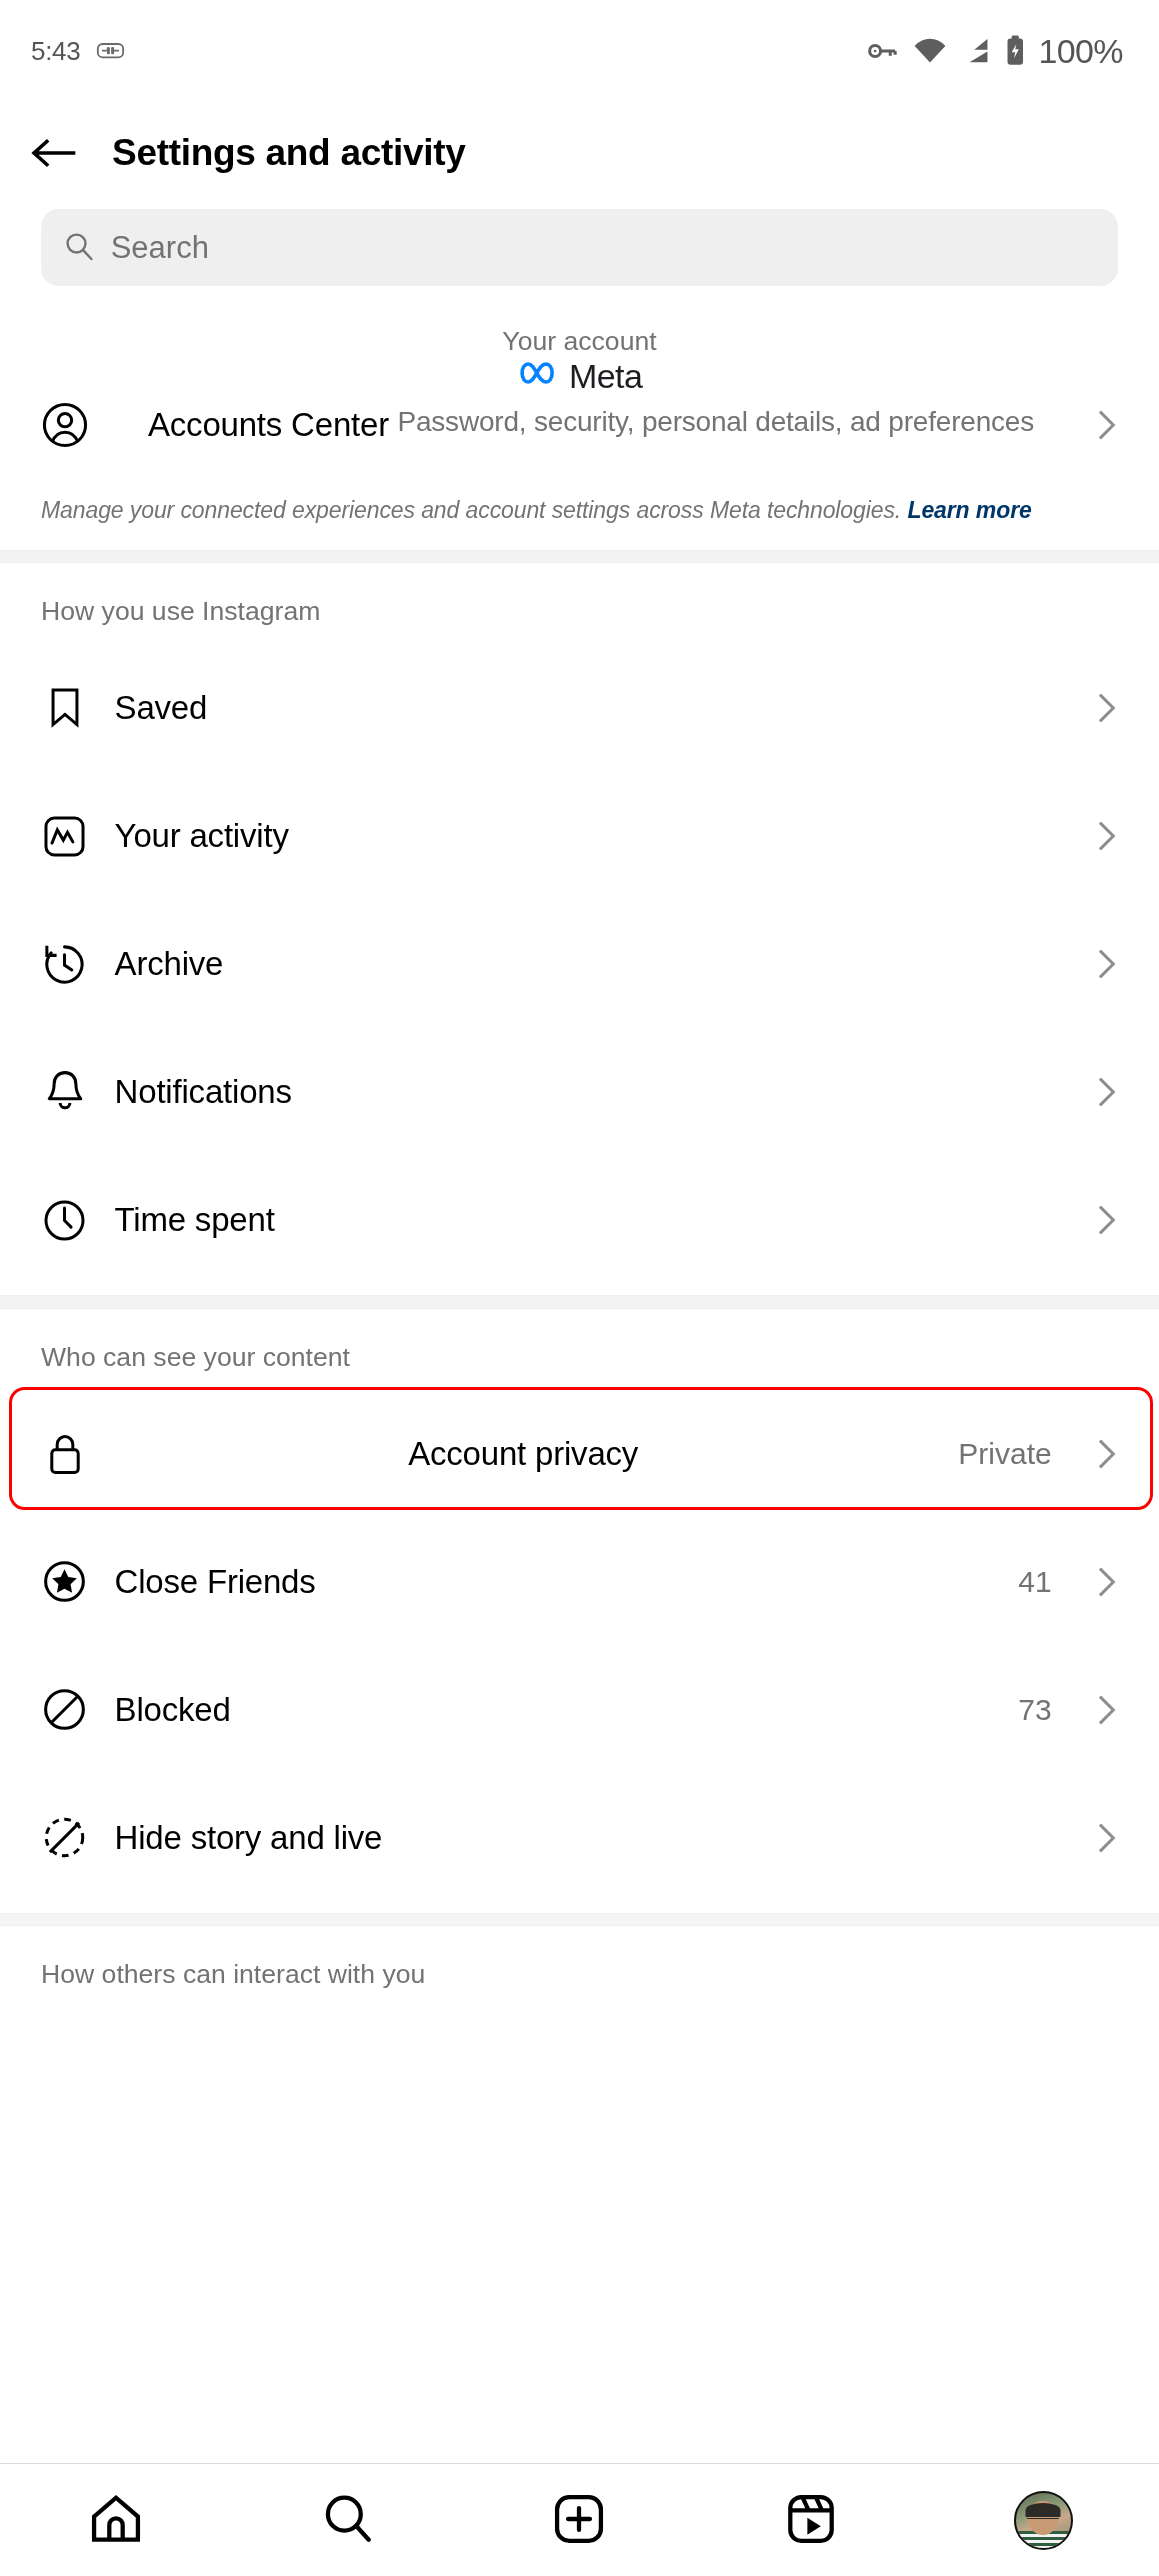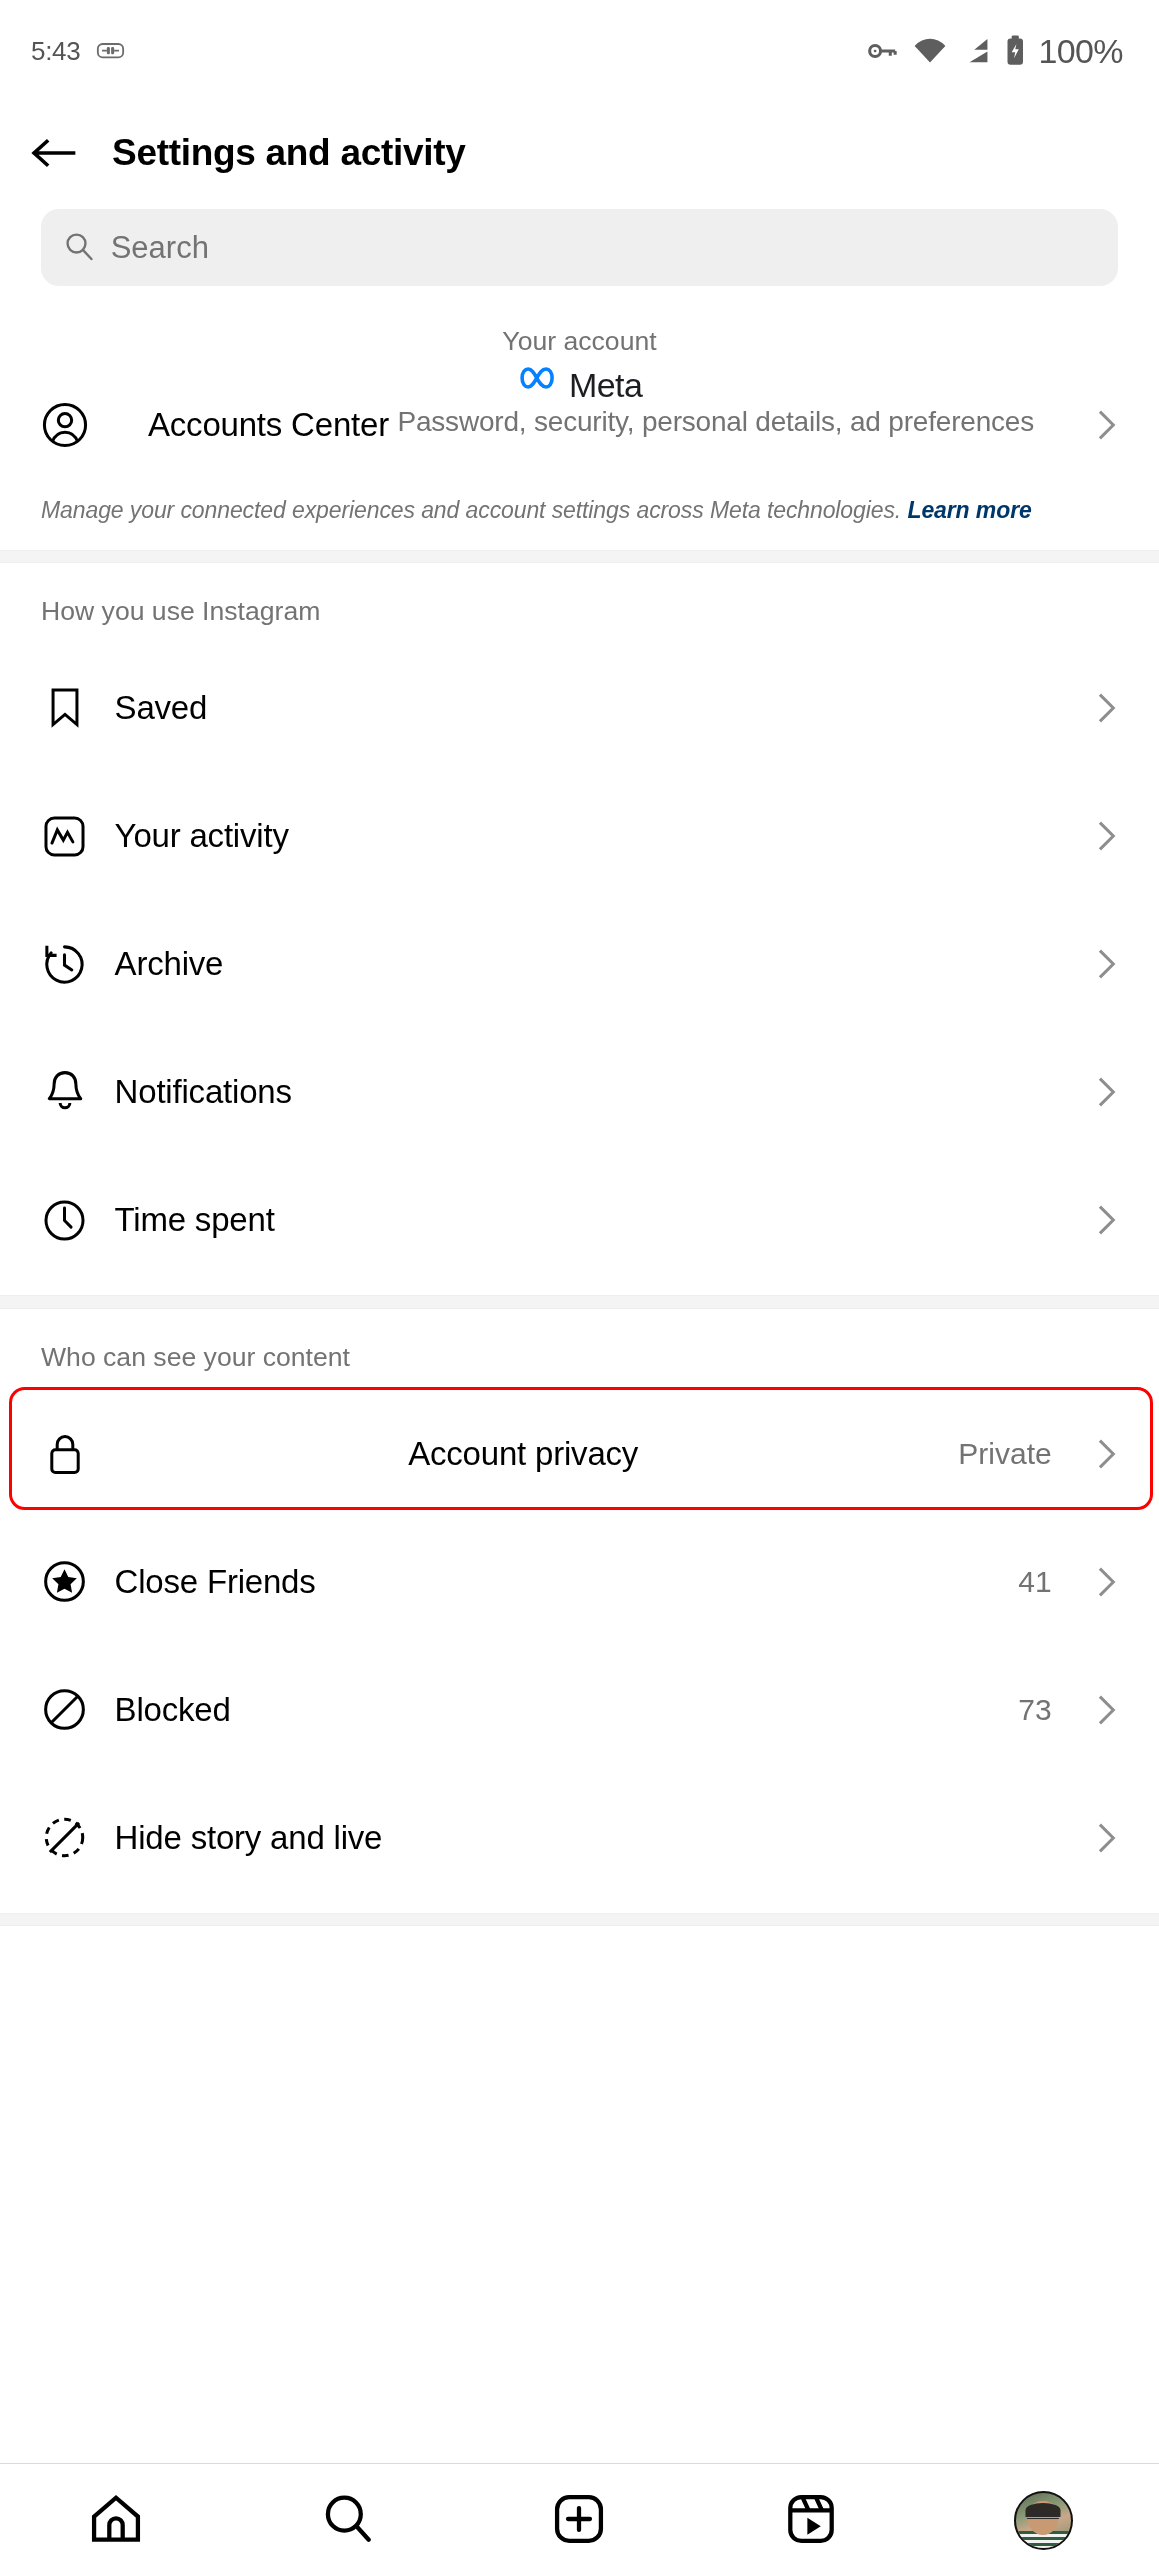--- a/index.html
+++ b/index.html
@@ -34,21 +34,21 @@
   }
   .search-ph { font-size:31px; color:#737373; }
 
   
   .section-label {
     font-size:26.6px; color:#737373; padding:0 21px;
     display:flex; align-items:center; justify-content:flex-start;flex-direction:column;
   }
   .sec-your-account { height:72px; }
   .meta-brand { display:flex; align-items:center; gap:7.2px; }
-  .meta-word { font-size:34px; color:#1c1e21; letter-spacing:-0.6px;margin-top:9px; }
+  .meta-word { font-size:34px; color:#1c1e21; letter-spacing:-0.6px; }
 
   .row {
     display:flex; align-items:center; padding:0 41px;
     gap:26.6px; height:128px; position:relative;
   }
   .row.tall { height:134px; align-items:center; }
   .row-icon { width:47px; min-width:47px; display:flex; align-items:center; justify-content:center; }
   .row-text { flex:1; display:flex; flex-direction:row; justify-content:center; gap:8.5px; }
   .row-title { font-size:33px; color:#000; letter-spacing:-0.2px; }
   .row-sub { font-size:28px; color:#737373; letter-spacing:-0.2px; }
@@ -350,20 +350,21 @@
     <div class="row-title" style="flex:1;">Hide story and live</div>
     <div class="chev">
       <svg width="22" height="34" viewBox="0 0 36 56">
           <path d="M8 6l22 22L8 50" fill="none" stroke="#8e8e8e" stroke-width="5"></path>
         </svg>
     </div>
   </div>
 
   <div class="divider" style="margin-top:11px;"></div>
 
+  <div class="grp-head">How others can interact with you</div>
 
   <div class="highlight-box"></div>
 
   <div class="bottomnav">
     <div class="nav-item">
       <span>
         <svg width="56" height="56" viewBox="0 0 92 92">
           <path d="M10 42L46 11l36 31v38H10z" fill="none" stroke="#000" stroke-width="7" stroke-linejoin="miter"></path>
           <path d="M35 80V56a11 11 0 0 1 22 0v24" fill="none" stroke="#000" stroke-width="7"></path>
         </svg>

